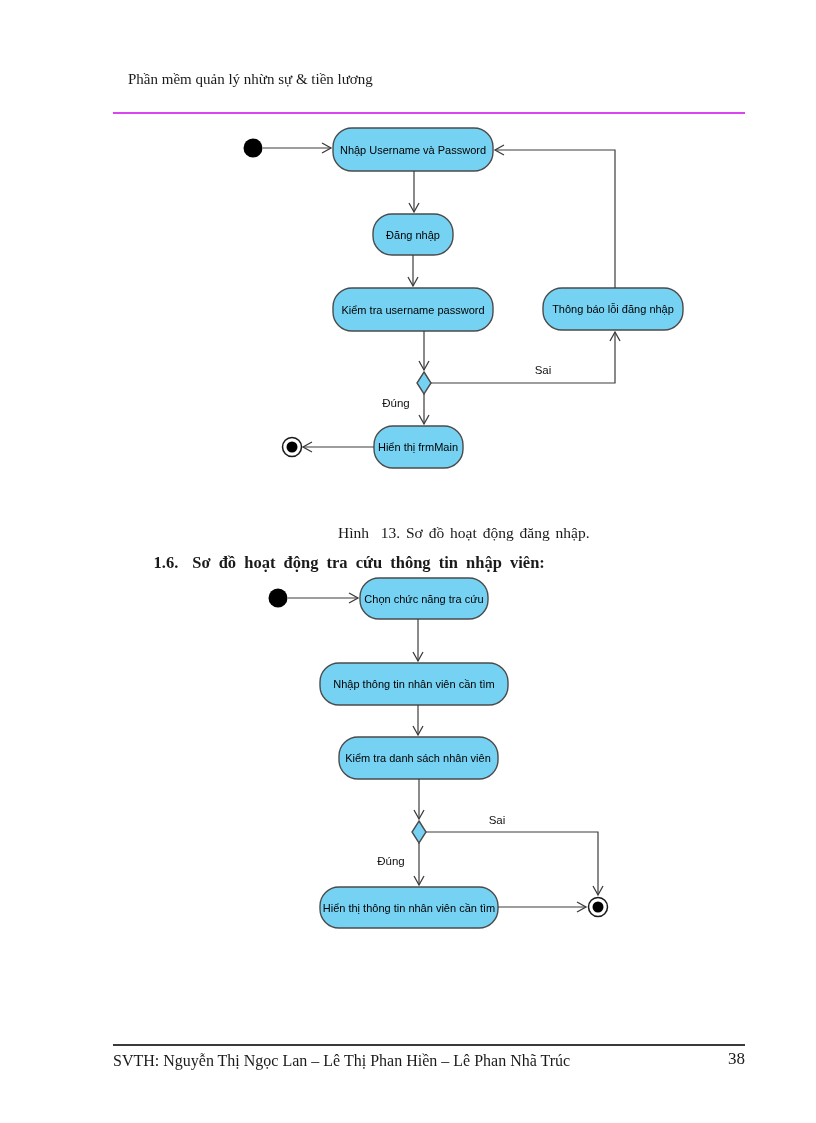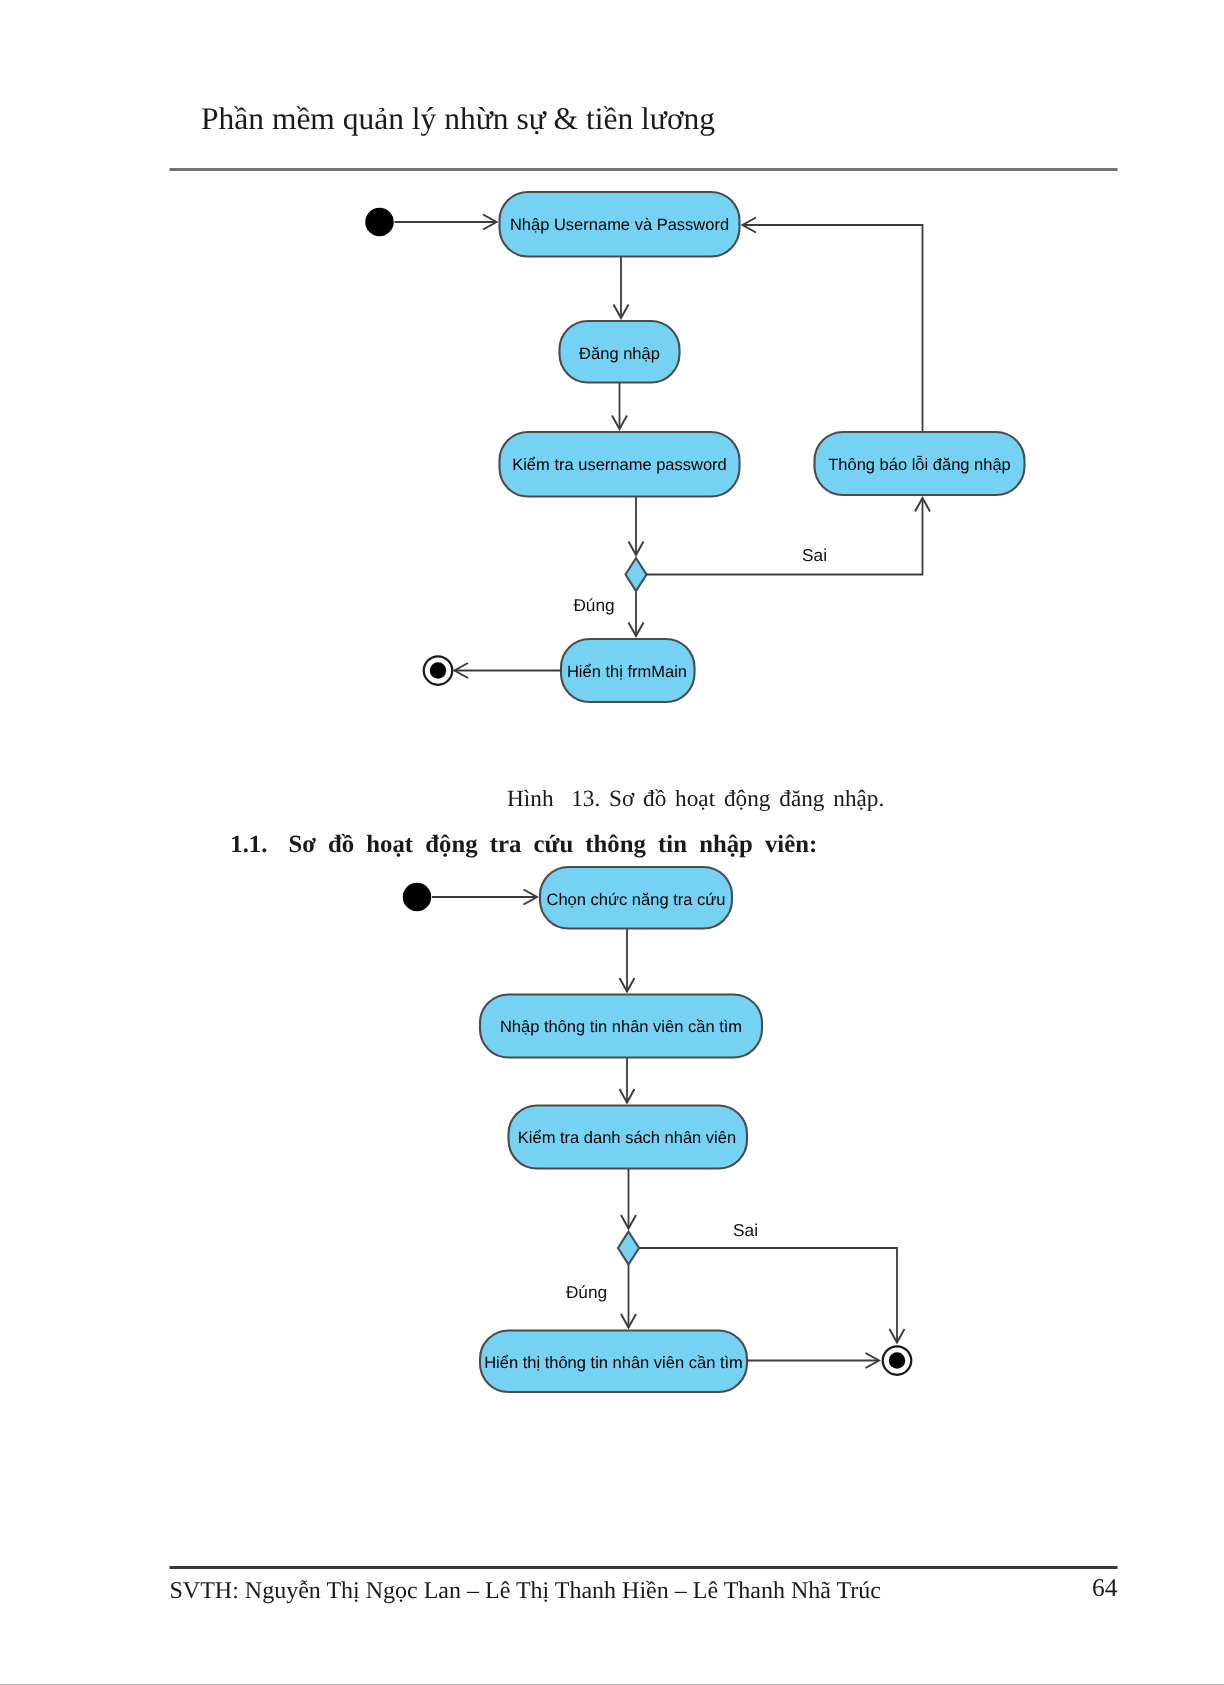--- a/index.html
+++ b/index.html
@@ -4,22 +4,22 @@
 <style>
   html,body { margin:0; padding:0; background:#888; }
   .page {
     position:relative; width:816px; height:1123px; background:#ffffff;
     margin:0 auto; overflow:hidden;
     font-family:"Liberation Serif", serif; color:#1a1a1a;
   }
   .abs { position:absolute; }
   .header {
     left:113px; top:49px; width:632px;
-    font-size:21px; line-height:20px;
-    border-bottom:2px solid #737373; padding-bottom:3px;
+    font-size:15px; line-height:20px;
+    border-bottom:2px solid #d946ef; padding-bottom:3px;
     white-space:pre;
   }
   .caption {
     font-size:15.5px; line-height:18px; white-space:pre; word-spacing:2px;margin-top:21px;
   }
   .caption1 { left:338px; top:503px; }
   .caption2 { left:267px; top:958px; }
   .heading {
     left:137px; top:533px; font-size:16.5px; font-weight:bold; line-height:20px;
     white-space:pre;
@@ -151,21 +151,21 @@
       <g>
         <circle class="endouter" cx="598" cy="907" r="9.5"></circle>
         <circle class="endinner" cx="598" cy="907" r="5.5"></circle>
       </g>
     </g>
   </svg>
 
   <div class="abs caption caption1">Hình  13. Sơ đồ hoạt động đăng nhập.</div>
 
   <div class="abs heading">
-    <span class="hnum">1.1.</span><span class="htitle">Sơ đồ hoạt động tra cứu thông tin nhập viên:</span>
+    <span class="hnum">1.6.</span><span class="htitle">Sơ đồ hoạt động tra cứu thông tin nhập viên:</span>
   </div>
 
 
   <div class="abs footer-rule"></div>
-  <div class="abs footer-text">SVTH: Nguyễn Thị Ngọc Lan – Lê Thị Thanh Hiền – Lê Thanh Nhã Trúc</div>
-  <div class="abs page-number">64</div>
+  <div class="abs footer-text">SVTH: Nguyễn Thị Ngọc Lan – Lê Thị Phan Hiền – Lê Phan Nhã Trúc</div>
+  <div class="abs page-number">38</div>
 
 </div>
 
 </body></html>

